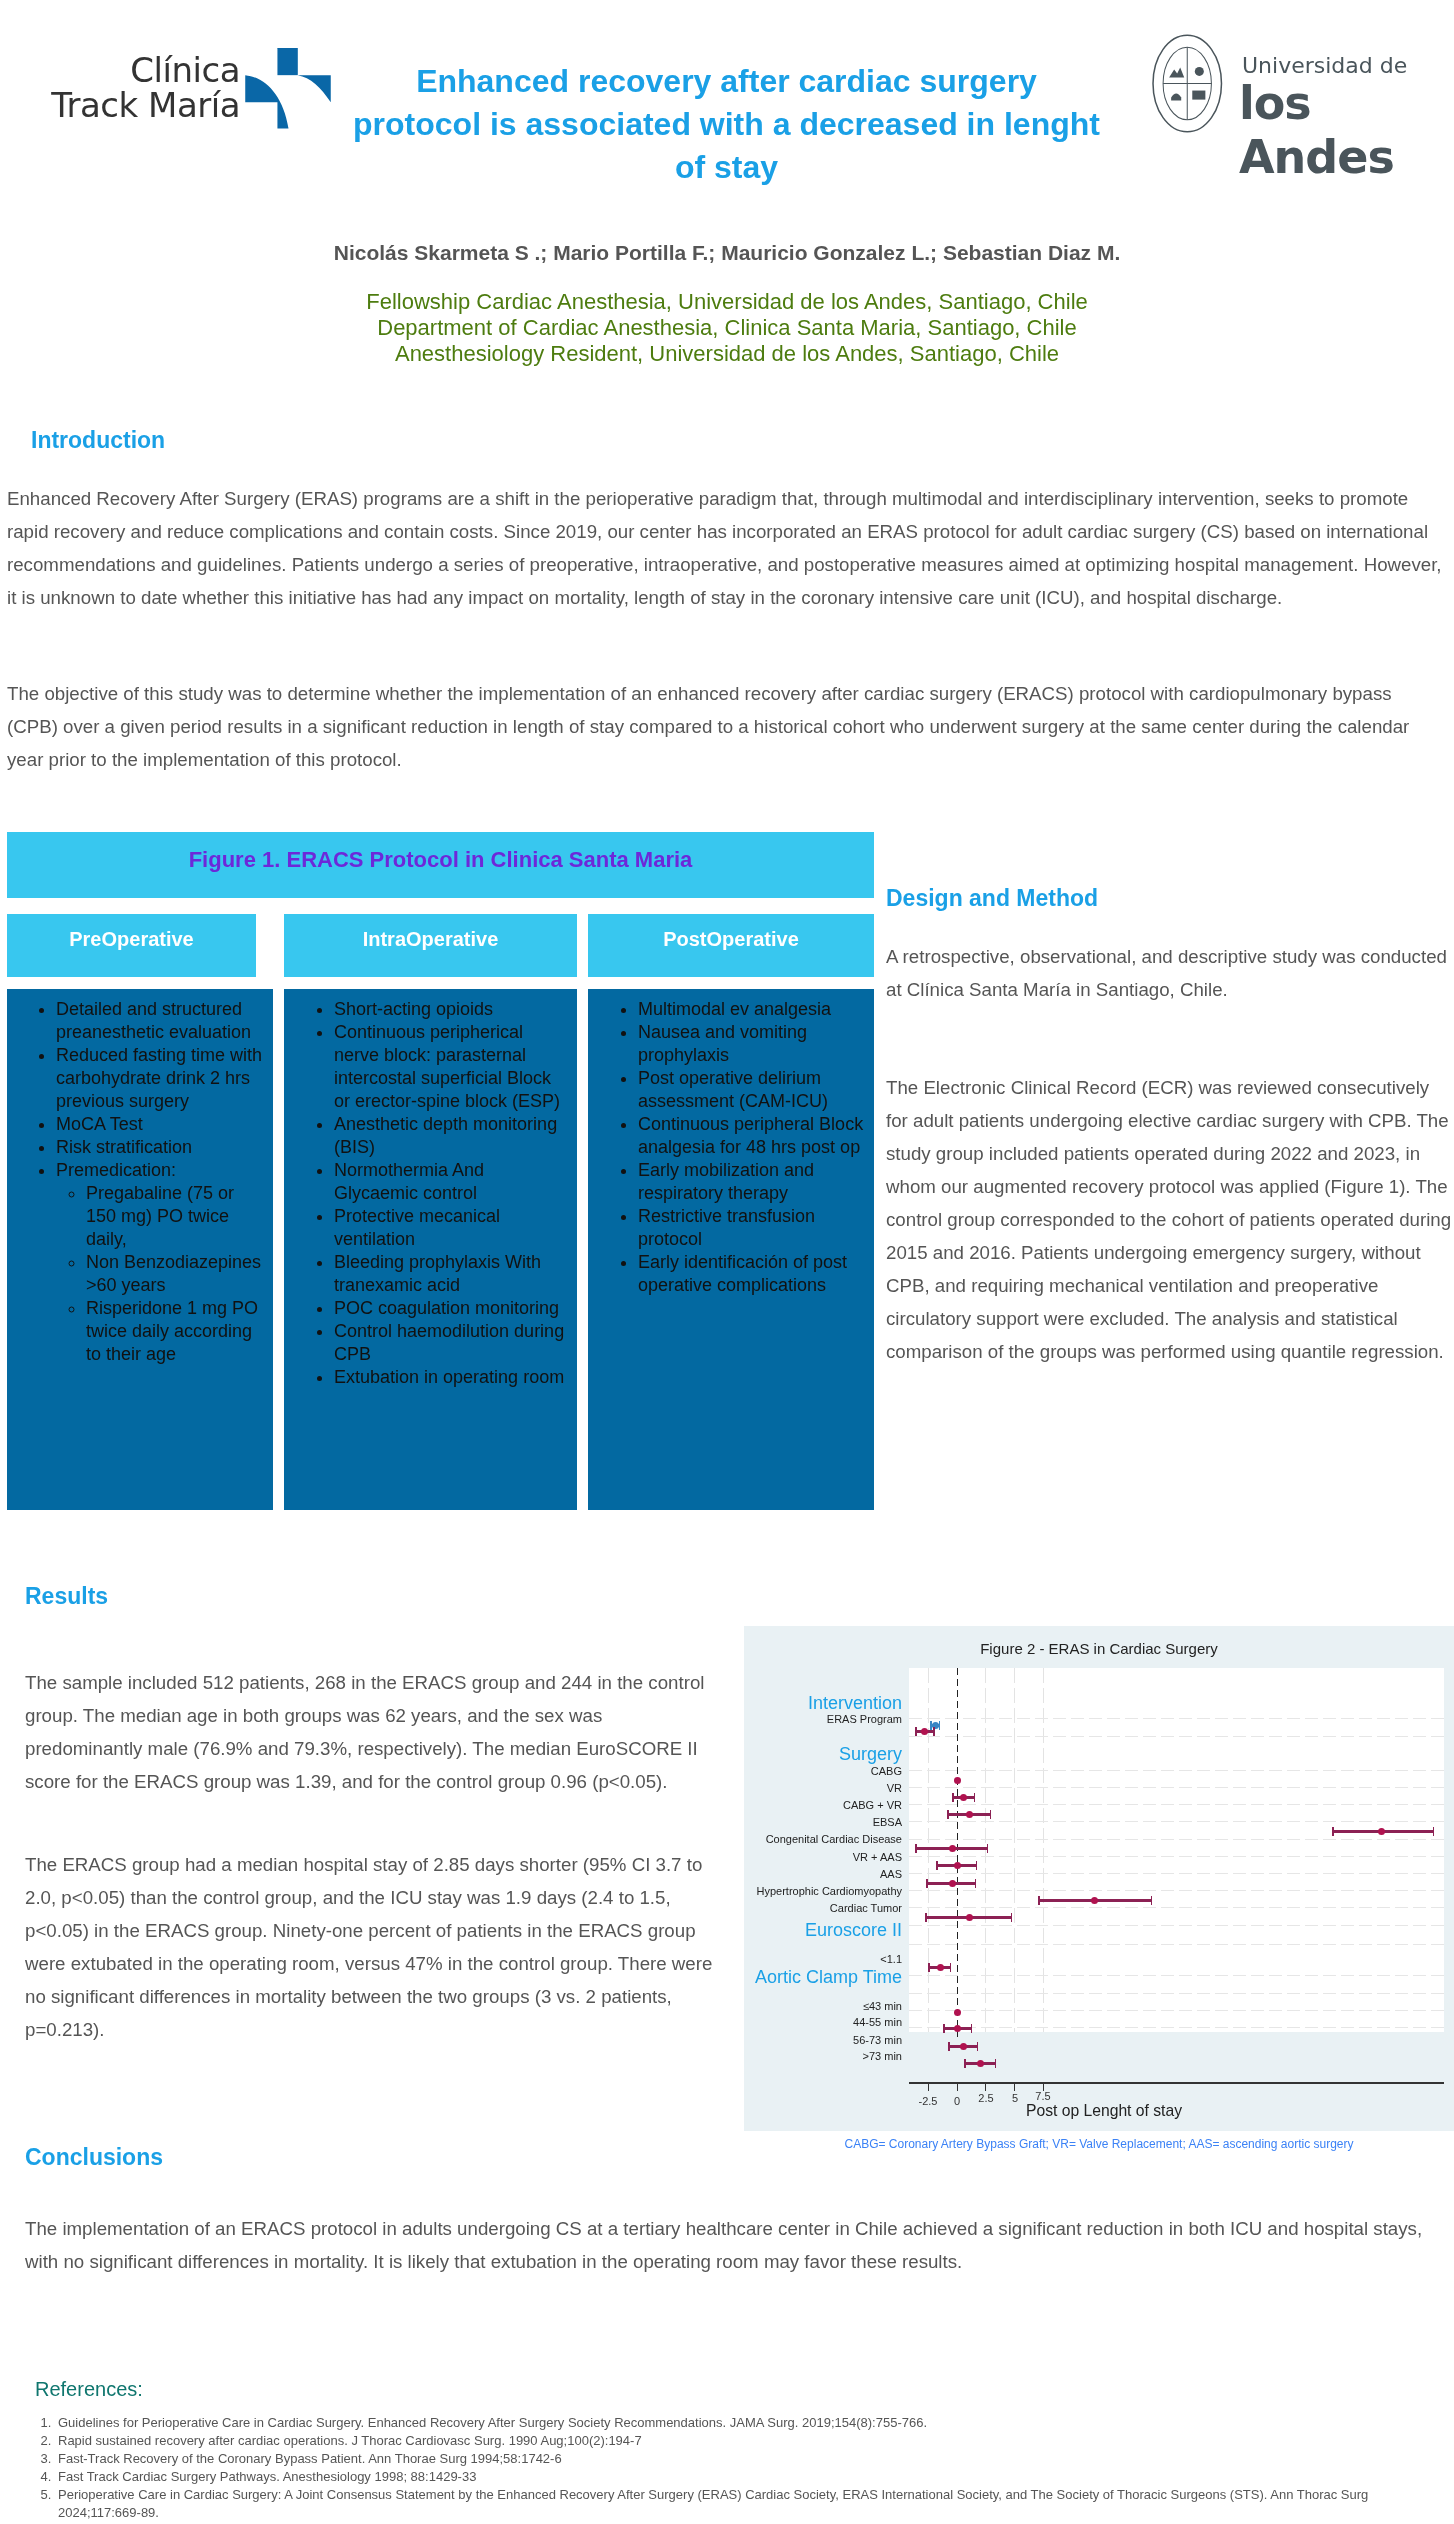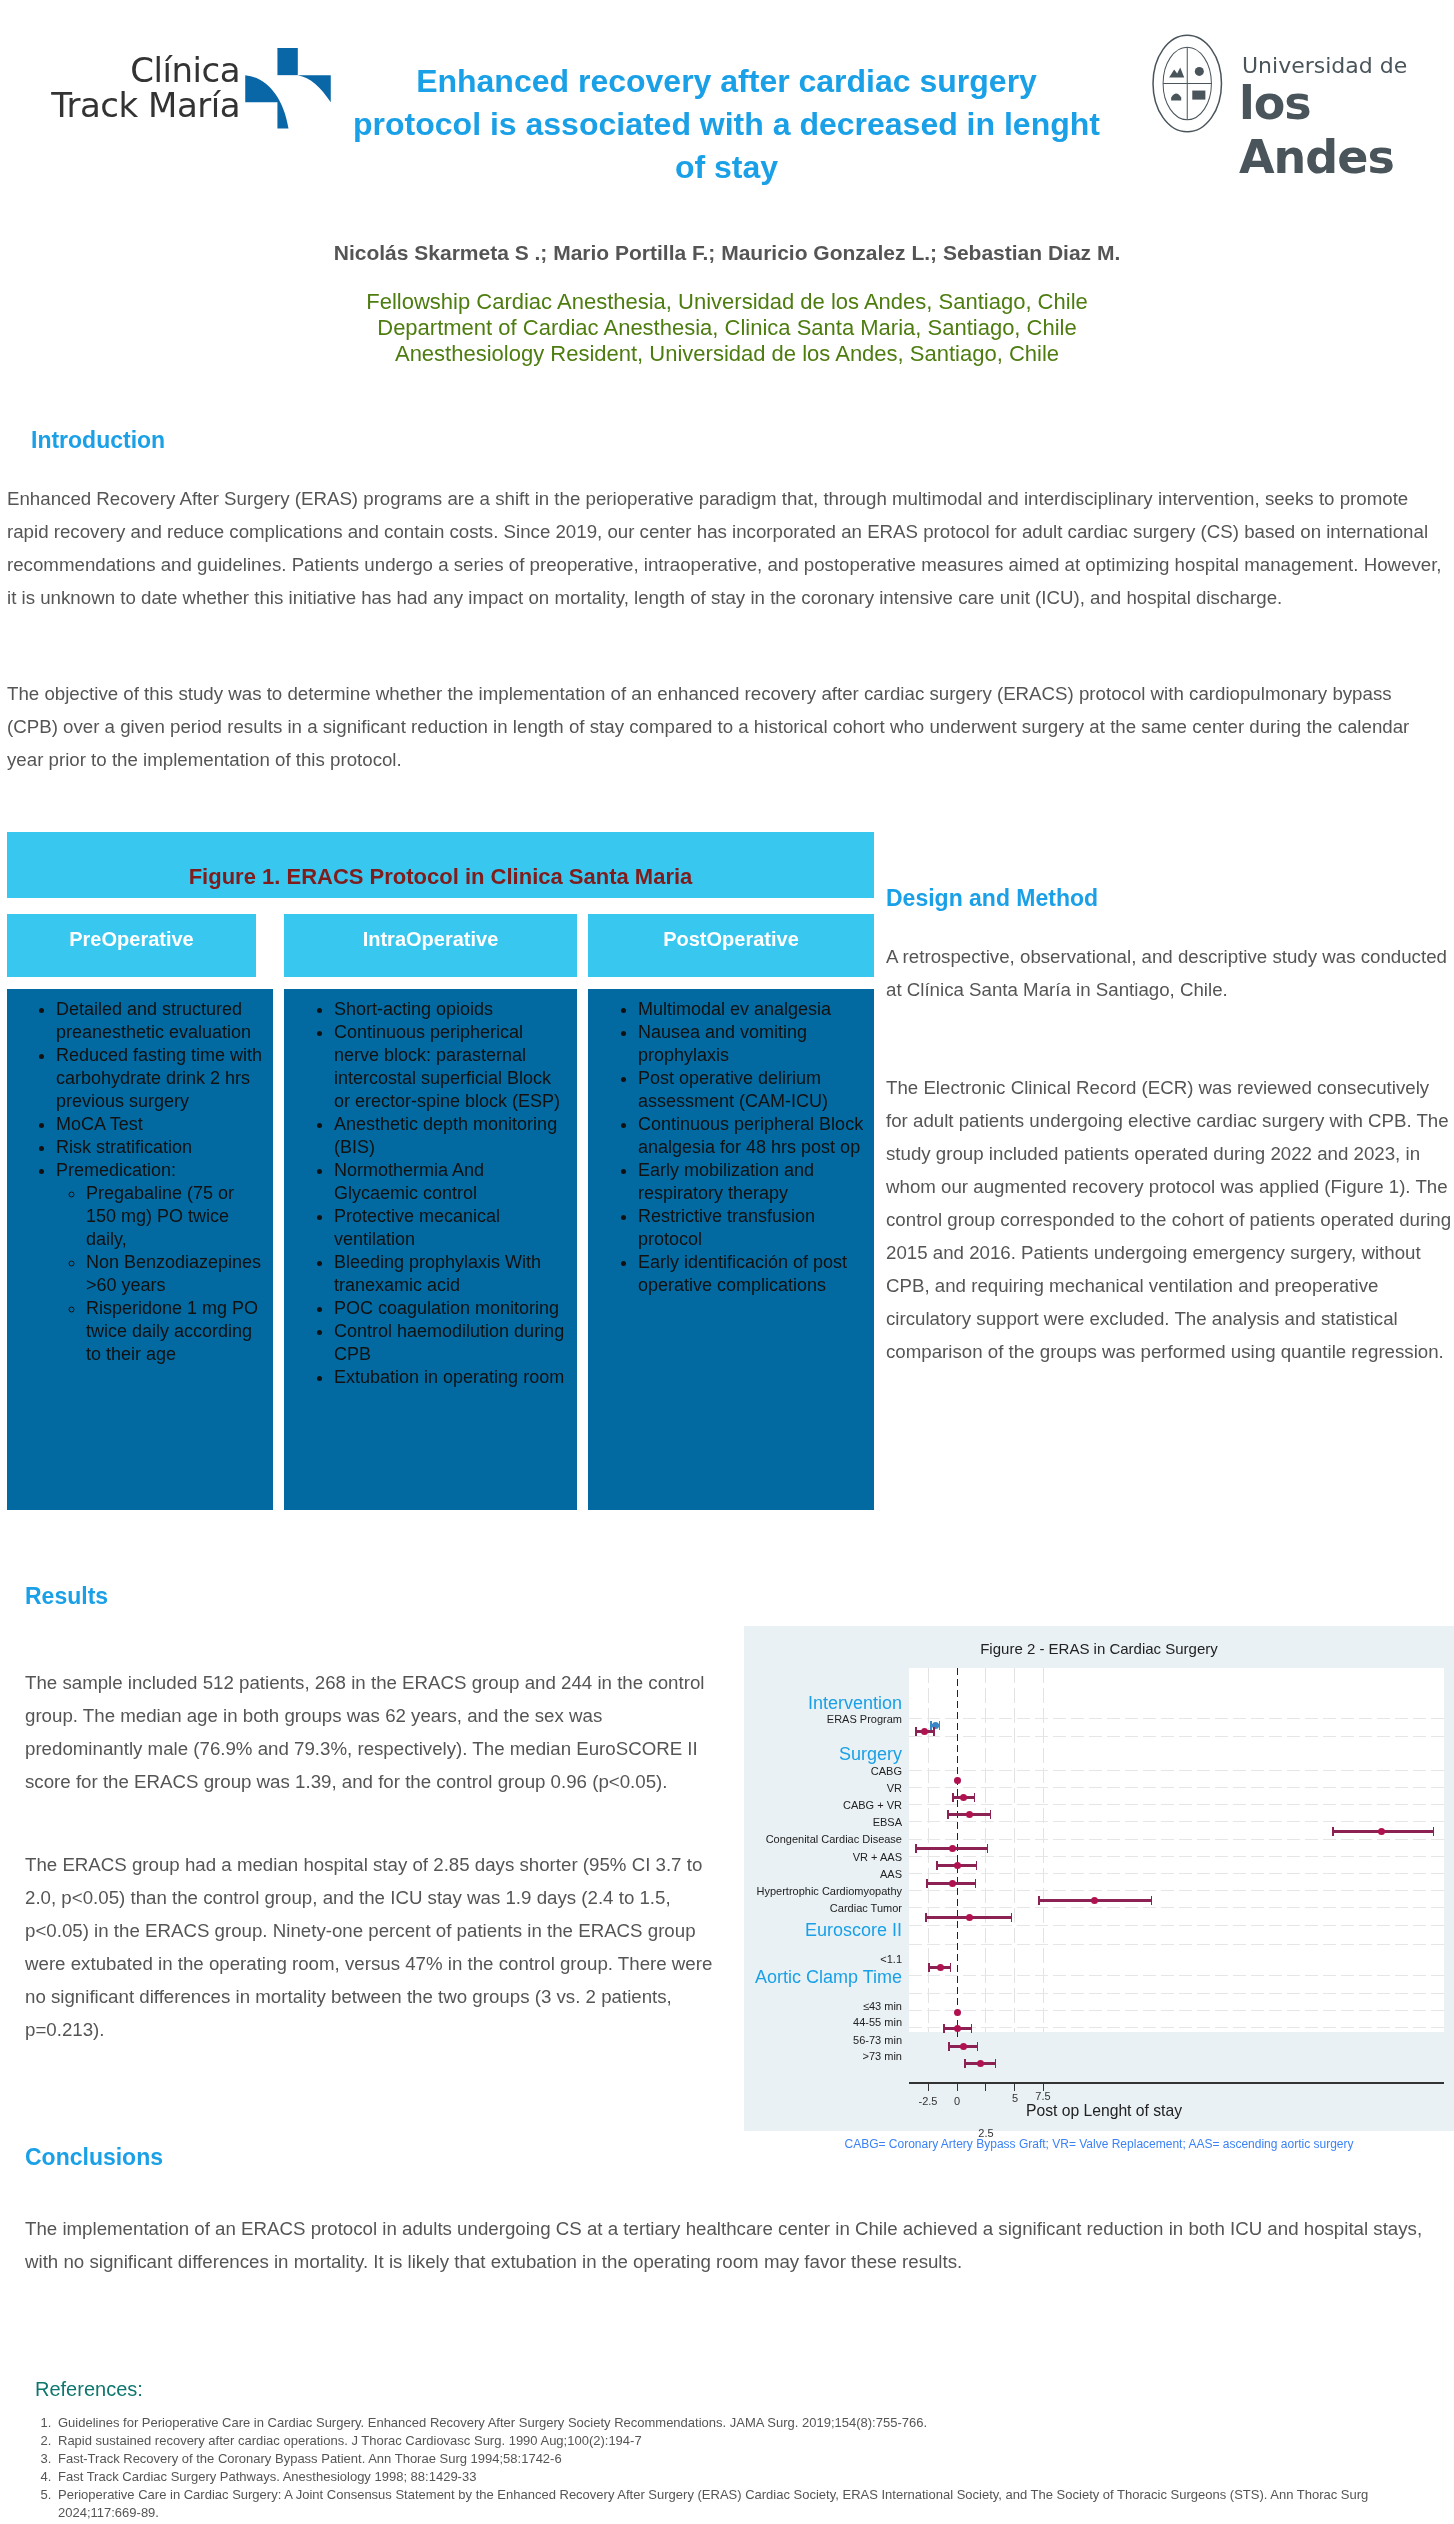--- a/index.html
+++ b/index.html
@@ -17,21 +17,21 @@
   .logo-uandes .u2 { position: absolute; left: 88px; top: 43px; font-size: 46px; color: #4a555b; font-weight: bold; font-family: "DejaVu Sans", sans-serif; letter-spacing: -1px; }
 
   .title { left: 348px; top: 60px; width: 757px; text-align: center; color: #1aa0e6; font-weight: bold; font-size: 32px; line-height: 43px; }
   .authors { left: 0; top: 241px; width: 1454px; text-align: center; font-weight: bold; font-size: 21px; color: #555; }
   .affil { left: 0; top: 289px; width: 1454px; text-align: center; font-size: 22px; line-height: 26px; color: #4d7c0f; }
 
   .h2 { color: #1aa0e6; font-weight: bold; font-size: 23px; }
   .para { font-size: 18.7px; line-height: 33px; color: #555; }
 
   
-  .fig1-title { left: 7px; top: 832px; width: 867px; height: 66px; background: #38c7ef; color: #7f1d1d; font-weight: bold; font-size: 22px; text-align: center; padding-top: 32px; }
+  .fig1-title { left: 7px; top: 832px; width: 867px; height: 66px; background: #38c7ef; color: #6d28d9; font-weight: bold; font-size: 22px; text-align: center; padding-top: 15px; }
   .col-head { top: 914px; height: 63px; background: #38c7ef; color: #fff; font-weight: bold; font-size: 20px; text-align: center; padding-top: 14px; }
   .col-body { top: 989px; height: 521px; background: #0369a1; color: #111; font-size: 18px; line-height: 23px; padding-top: 9px; }
   .col-body ul { list-style: disc; padding-left: 49px; padding-right: 10px; }
   .col-body ul ul { list-style: circle; padding-left: 30px; padding-right: 0; }
 
   
   .chart-panel { left: 744px; top: 1626px; width: 710px; height: 505px; background: #e9f1f4; }
   .chart-title { left: 0; top: 14px; width: 710px; text-align: center; font-size: 15px; color: #222; }
   .plot-area { left: 165px; top: 42px; width: 535px; height: 364px; background: #ffffff; }
   .axis-line { left: 165px; top: 411px; width: 535px; height: 1.5px; background: #333; }
@@ -252,21 +252,21 @@
   <div class="abs dot" style="left:236px; top:436px;"></div>
 
   <div class="abs axis-line" style="top:456px;"></div>
   <div class="abs tick" style="left:184px; top:456px;"></div>
   <div class="abs tick" style="left:213px; top:456px;"></div>
   <div class="abs tick" style="left:241px; top:456px;"></div>
   <div class="abs tick" style="left:270px; top:456px;"></div>
   <div class="abs tick" style="left:299px; top:456px;"></div>
   <div class="abs tick-label" style="left:184px; top:469px;">-2.5</div>
   <div class="abs tick-label" style="left:213px; top:469px;">0</div>
-  <div class="abs tick-label" style="left:242px; top:466px;margin-top:35px;">2.5</div>
+  <div class="abs tick-label" style="left:242px; top:466px;">2.5</div>
   <div class="abs tick-label" style="left:271px; top:466px;">5</div>
   <div class="abs tick-label" style="left:299px; top:464px;">7.5</div>
   <div class="abs x-label" style="top:476px;">Post op Lenght of stay</div>
 </div>
 <div class="abs caption">CABG= Coronary Artery Bypass Graft; VR= Valve Replacement; AAS= ascending aortic surgery</div>
 
 <div class="abs h2" style="left:25px; top:2144px;">Conclusions</div>
 <div class="abs para" style="left:25px; top:2212px; width:1414px;">The implementation of an ERACS protocol in adults undergoing CS at a tertiary healthcare center in Chile achieved a significant reduction in both ICU and hospital stays, with no significant differences in mortality. It is likely that extubation in the operating room may favor these results.</div>
 
 <div class="abs refs-title">References:</div>

